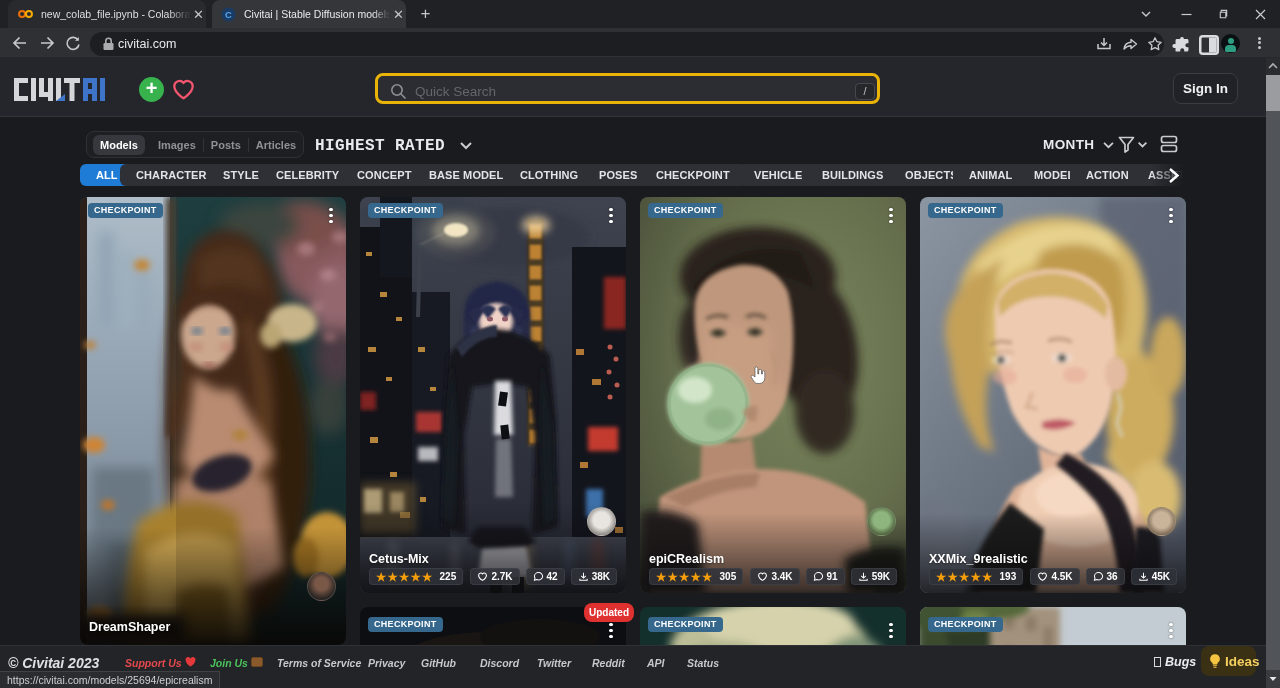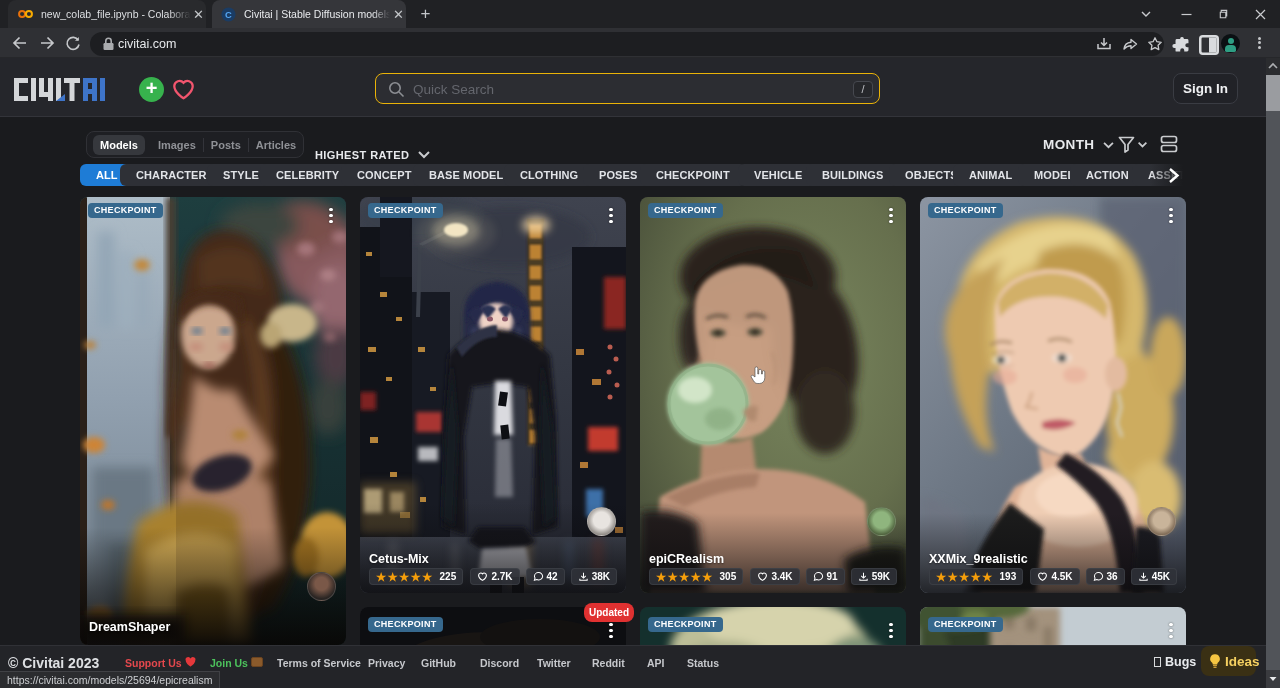--- a/index.html
+++ b/index.html
@@ -14,45 +14,45 @@
 .tabx { color:#C3C6C9; font-size:13px; }
 #newtab { position:absolute; left:417px; top:6px; width:17px; height:17px; color:#C3C6C9; font-size:17px; line-height:16px; text-align:center; }
 .winbtn { position:absolute; top:0; width:40px; height:28px; color:#C9CBCE; display:flex; align-items:center; justify-content:center; }
 #toolbar { position:absolute; left:0; top:28px; width:1280px; height:30px; background:#2F3034; border-bottom:1px solid #26272A; }
 .navic { position:absolute; top:33px; width:20px; height:20px; color:#C6C8CB; }
 #omnibox { position:absolute; left:90px; top:32px; width:1074px; height:24px; background:#1D1E21; border-radius:12px; }
 #omnitext { position:absolute; left:28px; top:5px; font-size:12.5px; color:#E6E8EB; }
 
 #siteheader { position:absolute; left:0; top:58px; width:1280px; height:59px; background:#25262B; border-bottom:1px solid #33343A; }
 #plusbtn { position:absolute; left:139px; top:77px; width:25px; height:25px; border-radius:50%; background:#37B24D; color:#fff; font-size:20px; line-height:23px; text-align:center; font-weight:bold; }
-#searchbox { position:absolute; left:375px; top:73px; width:505px; height:31px; background:#2C2D32; border:1px solid #eab308; border-radius:8px; }
+#searchbox { position:absolute; left:375px; top:73px; width:505px; height:31px; background:#2C2D32; border:3px solid #eab308; border-radius:8px; }
 #slash { position:absolute; left:477px; top:7px; width:20px; height:17px; border:1px solid #46484F; border-radius:4px; background:#26272B; color:#BEC0C4; font-size:11px; text-align:center; line-height:15px; }
 #signin { position:absolute; left:1173px; top:73px; width:65px; height:31px; background:#212227; border:1px solid #3A3C43; border-radius:8px; color:#F0F1F3; font-size:13.5px; font-weight:bold; text-align:center; line-height:29px; }
 
 #segctl { position:absolute; left:86px; top:131px; height:27px; border:1px solid #303136; border-radius:8px; display:flex; align-items:center; background:#1E1F23; }
 .segitem { font-size:11px; color:#8F9196; padding:0 7px; font-weight:bold; }
 .segitem.active { background:#36383D; color:#fff; border-radius:6px; margin:6px; padding:4px 7px; }
 .segdiv { width:1px; height:14px; background:#33343A; }
-#hr { position:absolute; left:315px; top:149px; font-size:11px; font-weight:bold; color:#E8EAED; letter-spacing:0.4px; }
+#hr { position:absolute; left:315px; top:137px; font-size:16px; font-weight:bold; color:#E8EAED; letter-spacing:0.4px;font-family:Liberation Mono, monospace; }
 #monthctl { position:absolute; left:1043px; top:137px; font-size:13.5px; font-weight:bold; color:#E8EAED; letter-spacing:0.4px; }
 .chip { position:absolute; top:164px; height:22px; background:#2E3036; border-radius:6px; color:#E2E4E8; font-size:11px; font-weight:bold; line-height:22px; padding:0 16px; letter-spacing:0.1px; }
 
 .card { position:absolute; width:266px; border-radius:8px; overflow:hidden; background:#26272B; }
 .badge { position:absolute; left:8px; top:6px; height:15px; background:#36688D; border-radius:4px; color:#fff; font-size:9px; font-weight:bold; line-height:15px; padding:0 6px; letter-spacing:0.3px; z-index:5; }
 .dots { position:absolute; right:12px; top:8px; width:6px; z-index:5; }
 .dots span { display:block; width:3.5px; height:3.5px; border-radius:50%; background:#fff; margin:2.5px auto; box-shadow:0 0 2px rgba(0,0,0,.6); }
 .cfoot { position:absolute; left:0; bottom:0; width:100%; z-index:4; }
 .ctitle { position:absolute; left:9px; font-size:12.5px; font-weight:bold; color:#fff; z-index:5; text-shadow:0 1px 2px rgba(0,0,0,.5); }
 .statrow { position:absolute; left:9px; right:9px; z-index:5; display:flex; }
 .pill { background:rgba(48,51,57,0.85); border:1px solid rgba(70,73,80,0.5); border-radius:4px; height:17px; display:flex; align-items:center; padding:0 6px; color:#fff; font-size:10px; font-weight:bold; }
 .star { color:#F59E0B; font-size:11.5px; letter-spacing:1.2px; }
 .avatar { position:absolute; width:29px; height:29px; border-radius:50%; z-index:5; border:1px solid rgba(255,255,255,0.15); overflow:hidden; }
 
 #footer { position:absolute; left:0; top:645px; width:1280px; height:43px; background:#232428; border-top:1px solid #303136; }
-.flink { position:absolute; top:657px; font-size:10.5px; font-weight:bold; color:#C6C8CC; }
+.flink { position:absolute; top:657px; font-size:10.5px; font-weight:bold; color:#C6C8CC;font-style:italic; }
 #tooltip { position:absolute; left:0; top:671px; height:32px; background:#2B2C2F; border:1px solid #404145; border-left:none; border-bottom:none; color:#CDCFD2; font-size:10.5px; line-height:16px; padding:0 7px 0 7px; z-index:20; }
 
 #sbar { position:absolute; left:1266px; top:58px; width:14px; height:630px; background:#515459; }
 </style>
 </head>
 <body>
 <div id="page">
 
 <div id="tabstrip">
  <div class="tab" id="tab1">

